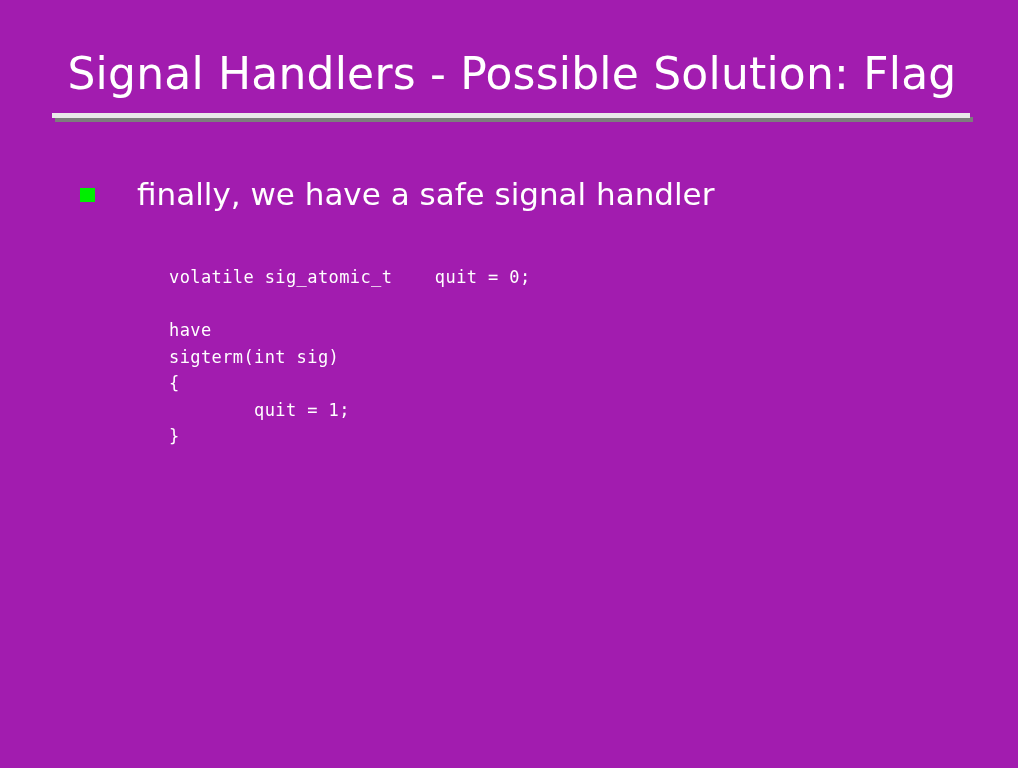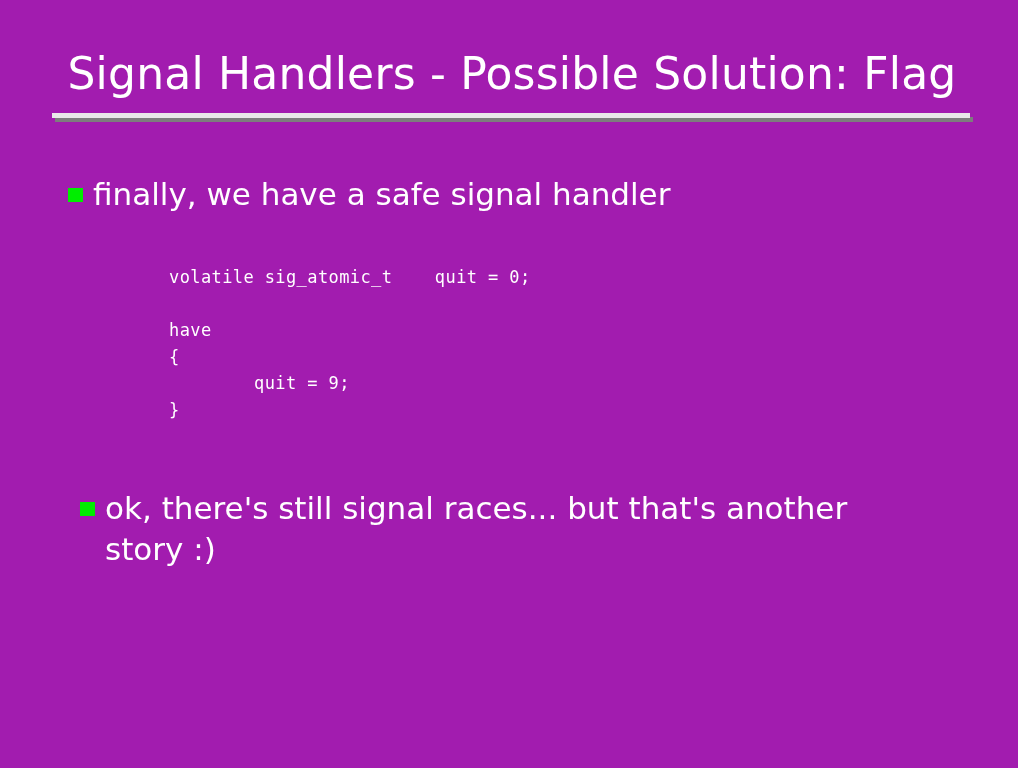--- a/index.html
+++ b/index.html
@@ -80,23 +80,24 @@
 
   .bullet-text {
     font-family: "DejaVu Sans", sans-serif;
     font-size: 31px;
     line-height: 41px;
     color: #ffffff;
     font-weight: 400;
   }
 
   #bullet-1 {
-    left: 68px;
+    left: 80px;
     top: 174px;
     width: 860px;
+    gap: 32px;
   }
 
   #bullet-2 {
     left: 80px;
     top: 488px;
     width: 800px;
   }
 
   
   #code-block {
@@ -126,20 +127,16 @@
   <div id="title-rule-wrap">
     <div id="title-rule-shadow"></div>
     <div id="title-rule"></div>
   </div>
 
   <div id="bullet-1" class="bullet-row">
     <span class="bullet-marker"></span>
     <span class="bullet-text">finally, we have a safe signal handler</span>
   </div>
 
-  <div id="code-block"><span class="code-line">volatile sig_atomic_t    quit = 0;</span><span class="code-blank"></span><span class="code-line">have</span><span class="code-line">{</span><span class="code-line">        quit = 9;</span><span class="code-line">}</span></div>
+  <div id="code-block"><span class="code-line">volatile sig_atomic_t    quit = 0;</span><span class="code-blank"></span><span class="code-line">have</span><span class="code-line">sigterm(int sig)</span><span class="code-line">{</span><span class="code-line">        quit = 1;</span><span class="code-line">}</span></div>
 
-  <div id="bullet-2" class="bullet-row">
-    <span class="bullet-marker"></span>
-    <span class="bullet-text">ok, there's still signal races... but that's another story :)</span>
-  </div>
 
 </div>
 
 </body></html>

